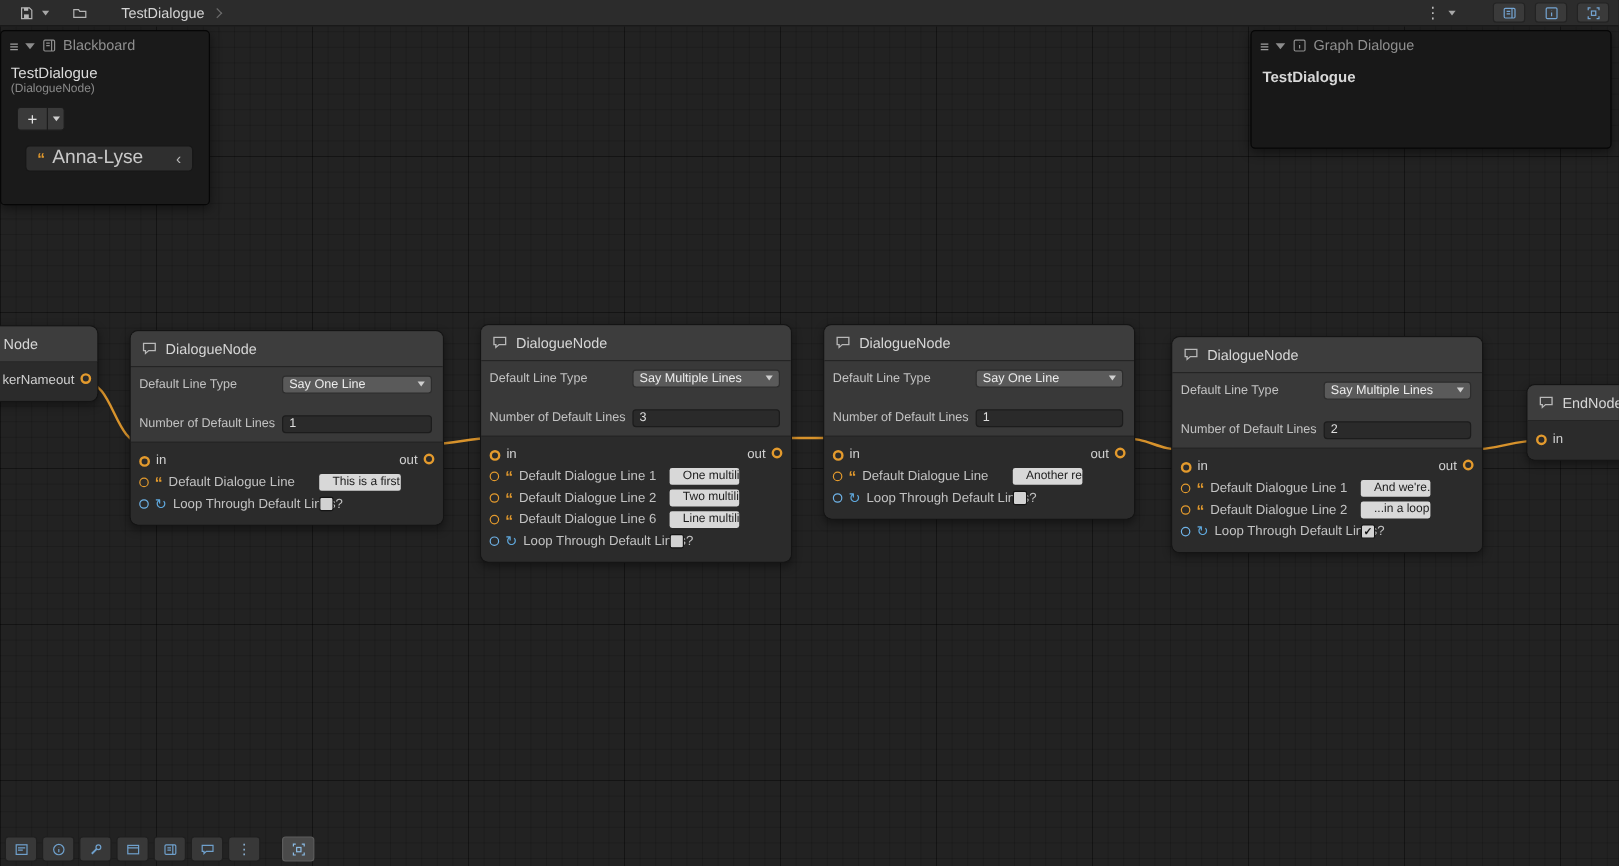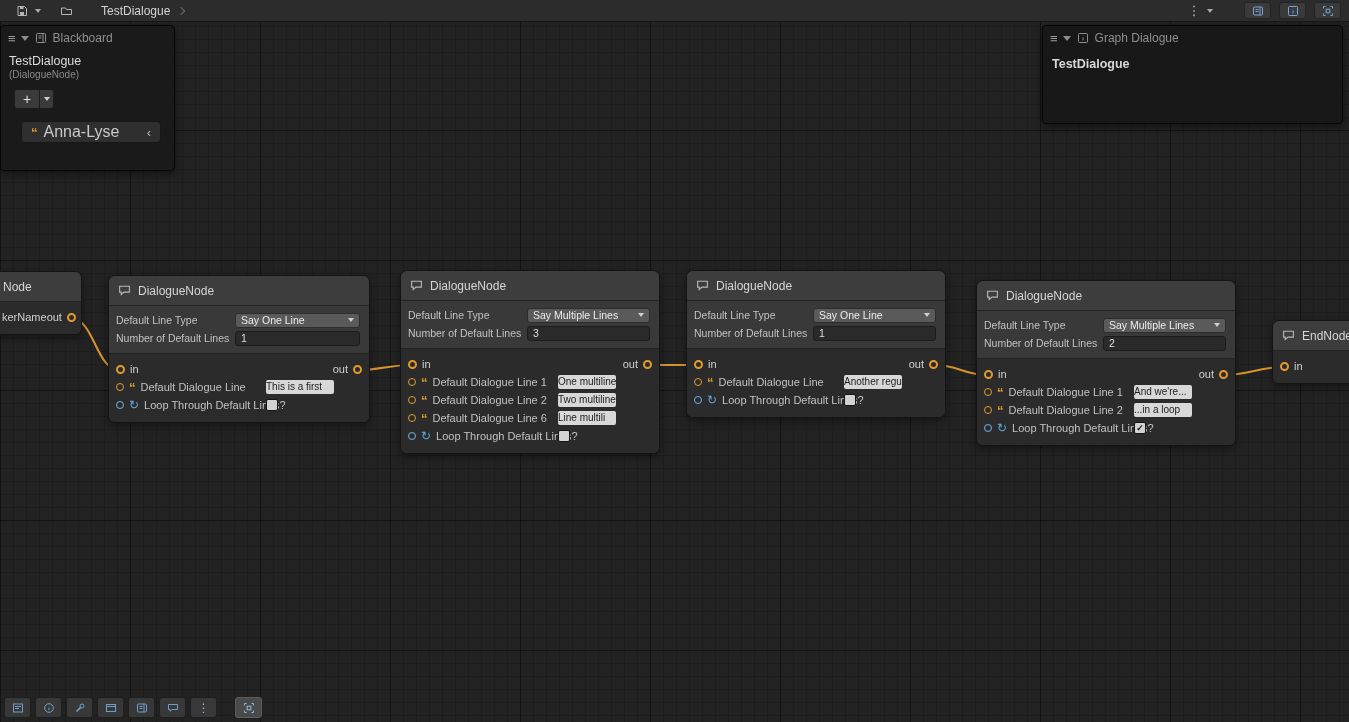--- a/index.html
+++ b/index.html
@@ -56,44 +56,44 @@
 
   .inspector{left:1042px;top:25px;width:301px;height:99px;background:#181818}
   .gi-title{font-weight:bold;font-size:12.5px;color:#d8d8d8;padding:7px 9px}
 
   
   .node{position:absolute;background:#2e2e2e;border:1px solid #141414;border-radius:7px;z-index:10;
     box-shadow:0 3px 7px rgba(0,0,0,.38)}
   .node-title{display:flex;align-items:center;gap:7px;height:30px;padding:0 9px;background:#3d3d3d;
     border-bottom:1px solid #242424;border-radius:6px 6px 0 0;color:#d6d6d6;font-size:12px;white-space:nowrap;overflow:hidden}
   .node-props{background:#393939;padding:6px 9px 7px 7px;border-bottom:1px solid #222}
-  .prop-row{display:flex;align-items:center;height:16px;margin-bottom:2px}
+  .prop-row{display:flex;align-items:center;height:16px;margin-bottom:17px}
   .prop-row:last-child{margin-bottom:0}
   .prop-label{flex:0 0 119px;color:#c2c2c2;font-size:10.5px;white-space:nowrap}
   .dropdown{flex:1;height:15px;background:#5a5a5a;border:1px solid #2d2d2d;border-radius:3px;
     display:flex;align-items:center;gap:4px;padding:0 5px;color:#ececec;font-size:10.5px;min-width:0}
   .dd-text{flex:1;white-space:nowrap;overflow:hidden}
   .dd-tri{width:0;height:0;border-left:3.5px solid transparent;border-right:3.5px solid transparent;border-top:4px solid #cfcfcf;flex:none}
   .numfield{flex:1;height:15px;background:#2a2a2a;border:1px solid #1c1c1c;border-radius:3px;
     display:flex;align-items:center;padding:0 5px;color:#dedede;font-size:10.5px}
   .node-ports{background:#2b2b2b;border-radius:0 0 6px 6px;padding:6px 0 8px;overflow:hidden}
   .port-row{display:flex;align-items:center;height:18px;padding:0 7px}
   .port-left{display:flex;align-items:center;gap:5px;width:150px;flex:none}
   .pdot{width:9px;height:9px;border-radius:50%;flex:none}
   .pdot.exec{background:#2b2b2b;border:2px solid #E39A2D}
   .pdot.str{width:8px;height:8px;border:1px solid #E39A2D;background:transparent}
   .pdot.bool{width:8px;height:8px;border:1px solid #6FB3E8;background:transparent}
   .port-name{color:#d0d0d0;font-size:11px}
   .line-label{color:#c2c2c2;font-size:11px;white-space:nowrap}
   .loop-ico{color:#5FA8DD;font-size:12px;line-height:1}
   .txtfield{width:58px;height:14px;background:#d8d8d8;border-radius:2px;color:#1c1c1c;font-size:10px;
-    line-height:14px;padding:0 0;white-space:nowrap;overflow:hidden;flex:none}
+    line-height:14px;padding:0 11px;white-space:nowrap;overflow:hidden;flex:none}
   .checkbox{width:12px;height:12px;background:#d2d2d2;border:1px solid #141414;border-radius:2px;
     display:flex;align-items:center;justify-content:center;color:#111;font-size:9px;font-weight:bold;line-height:1;flex:none}
-  .port-out{margin-left:auto;display:flex;align-items:center;gap:5px}
+  .port-out{margin-left:auto;display:flex;gap:5px}
 
   
   .bottombar{position:absolute;left:4px;bottom:4px;display:flex;gap:4px;z-index:30;align-items:center}
   .bb-btn{width:27px;height:21px;background:#383838;border:1px solid #1f1f1f;border-radius:3px;
     display:flex;align-items:center;justify-content:center;color:#6FA0CC}
   .bb-btn.highlight{background:#4a4a4a;border-color:#5c5c5c;margin-left:14px;color:#8BBCE6}
   .bb-more{font-size:12px;color:#8fb4d6;line-height:1}
 </style>
 </head>
 <body>

